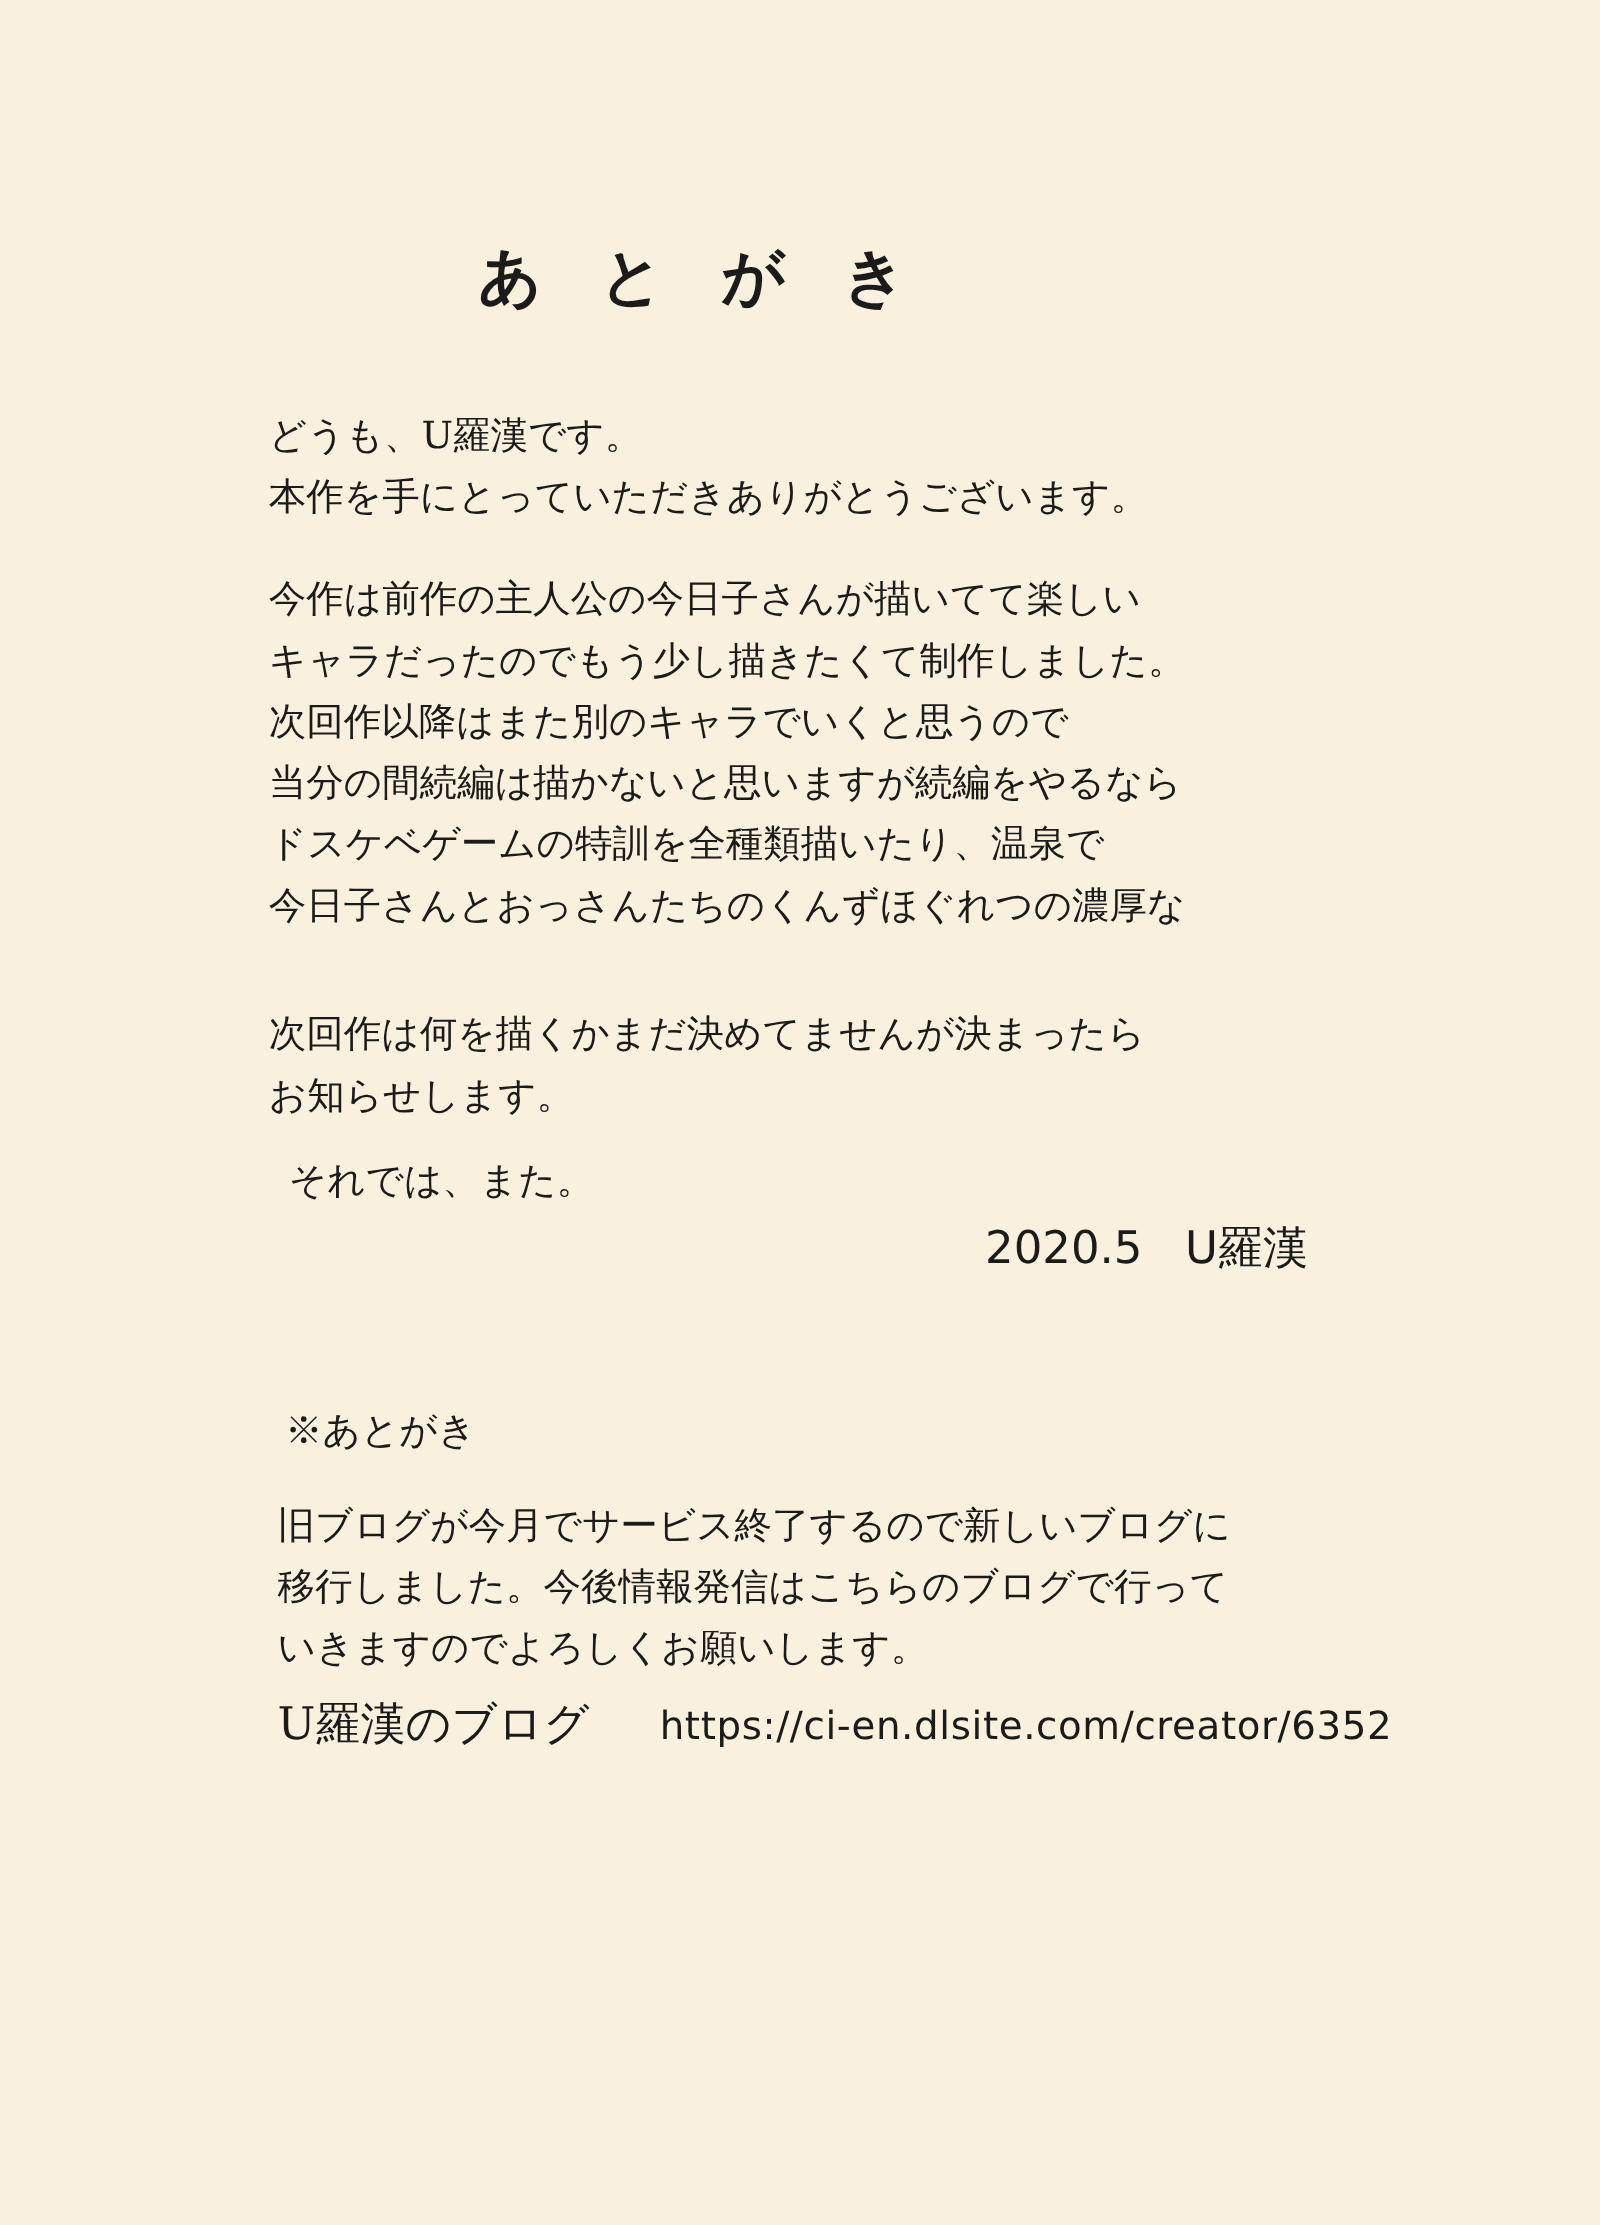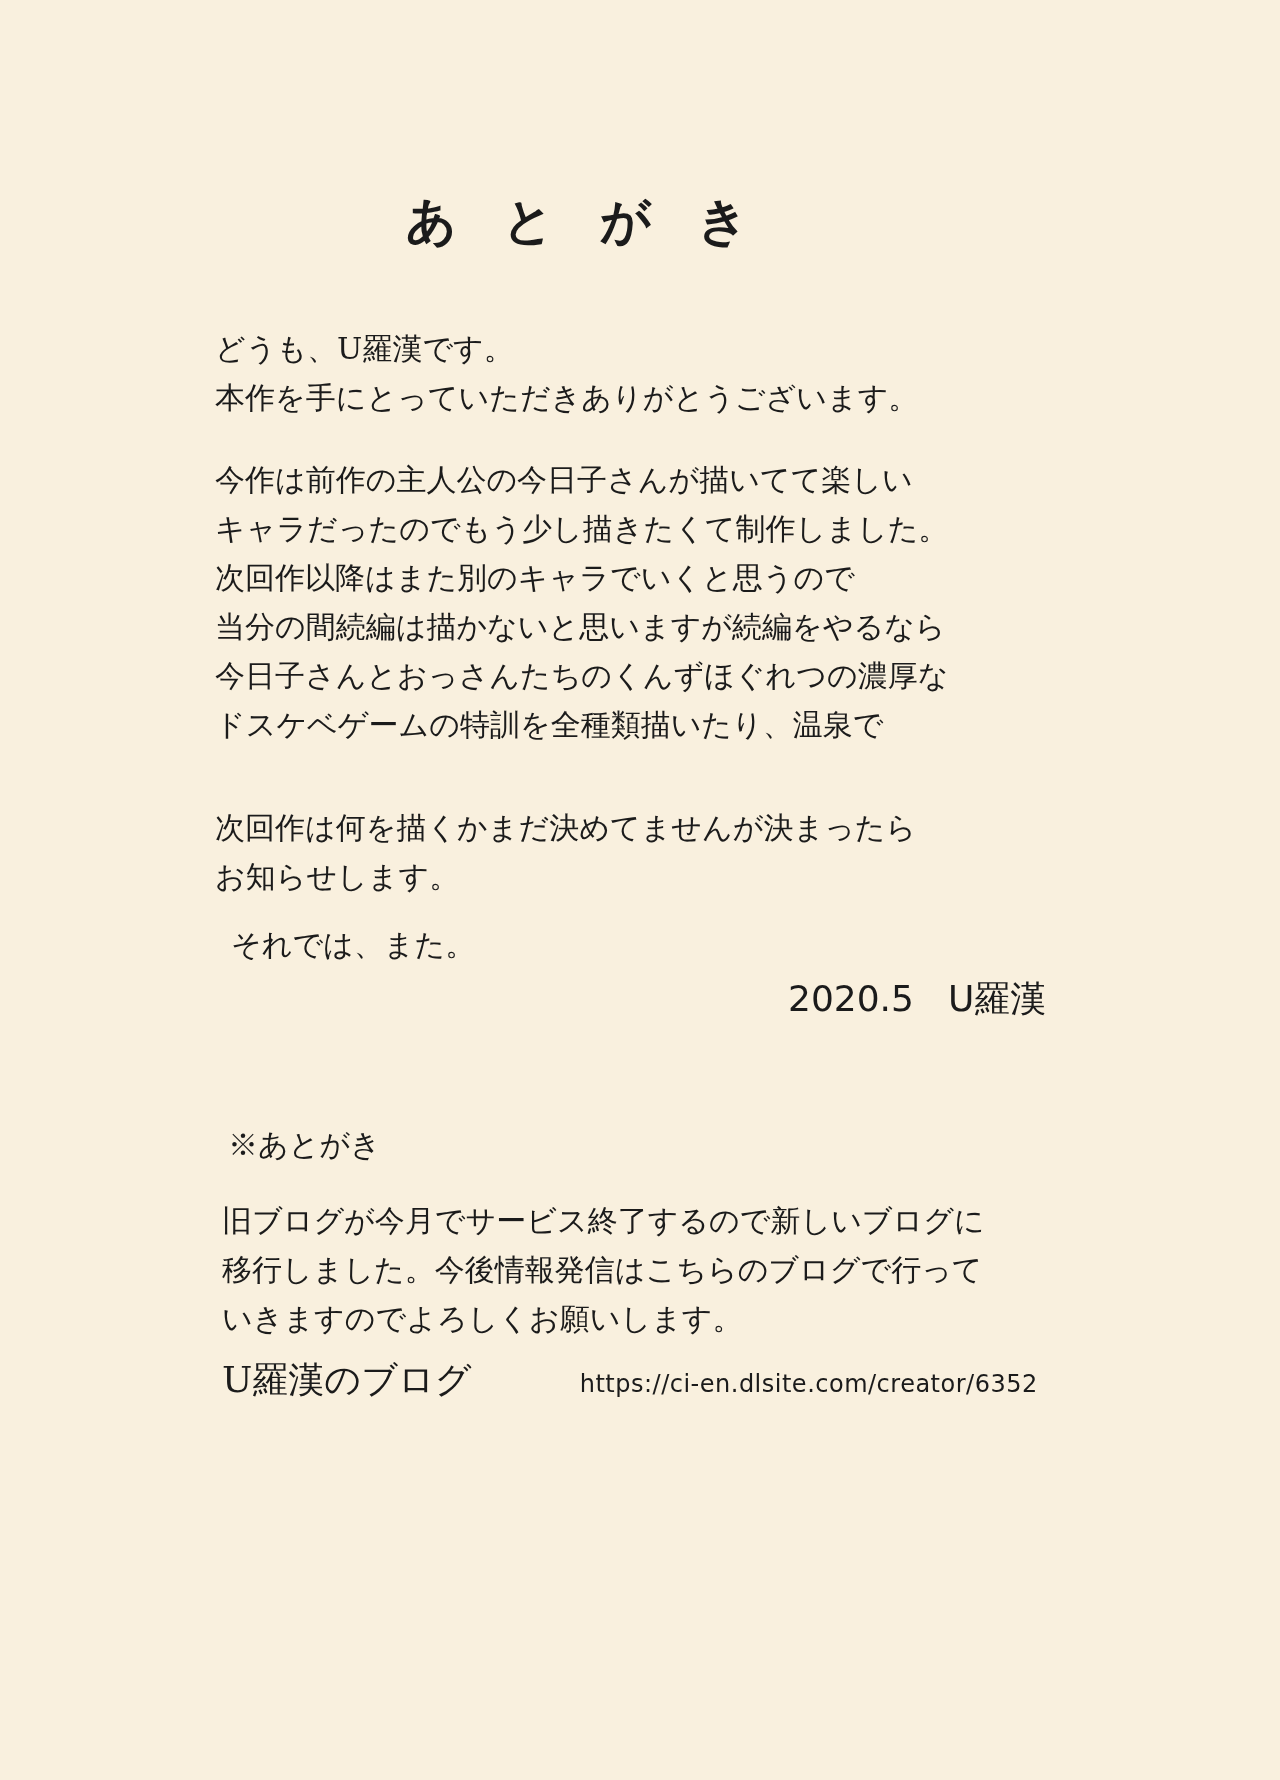--- a/index.html
+++ b/index.html
@@ -19,21 +19,20 @@
     position: absolute;
     top: 188px;
     left: 0;
     width: 1108px;
     text-align: center;
     font-size: 50px;
     font-weight: 600;
     letter-spacing: 46px;
     text-indent: 46px;
     white-space: nowrap;
-    margin-left: 23px;
   }
   .textblock {
     position: absolute;
     font-size: 30px;
     font-weight: 500;
     line-height: 49px;
     white-space: nowrap;
   }
   .blk-greeting   { top: 324px;  left: 215px; }
   .blk-main       { top: 455px;  left: 215px; }
@@ -42,23 +41,23 @@
   .blk-signature  { top: 974px;  left: 788px;
                     font-family: "DejaVu Sans", "Liberation Sans", sans-serif;
                     font-size: 36px; font-weight: 500; }
   .sig-gap { display: inline-block; width: 34px; }
   .blk-notice-h   { top: 1120px; left: 228px; }
   .blk-notice     { top: 1196px; left: 222px; }
   .blk-blog       { top: 1355px; left: 222px;
                     display: flex; align-items: baseline; }
   .blog-label { font-size: 36px; font-weight: 500; }
   .blog-url {
-    margin-left: 108px;
+    margin-left: 56px;
     font-family: "DejaVu Sans", "Liberation Sans", sans-serif;
-    font-size: 24px;
+    font-size: 31px;
     font-weight: 500;
     letter-spacing: 0.5px;
     text-align: right;
   }
 </style>
 </head>
 <body>
 
 <div class="page">
 
@@ -67,22 +66,22 @@
   <div class="textblock blk-greeting">
     <div>どうも、U羅漢です。</div>
     <div>本作を手にとっていただきありがとうございます。</div>
   </div>
 
   <div class="textblock blk-main">
     <div>今作は前作の主人公の今日子さんが描いてて楽しい</div>
     <div>キャラだったのでもう少し描きたくて制作しました。</div>
     <div>次回作以降はまた別のキャラでいくと思うので</div>
     <div>当分の間続編は描かないと思いますが続編をやるなら</div>
+    <div>ドスケベゲームの特訓を全種類描いたり、温泉で</div>
     <div>今日子さんとおっさんたちのくんずほぐれつの濃厚な</div>
-    <div>ドスケベゲームの特訓を全種類描いたり、温泉で</div>
   </div>
 
   <div class="textblock blk-nextwork">
     <div>次回作は何を描くかまだ決めてませんが決まったら</div>
     <div>お知らせします。</div>
   </div>
 
   <div class="textblock blk-closing">
     <div>それでは、また。</div>
   </div>

